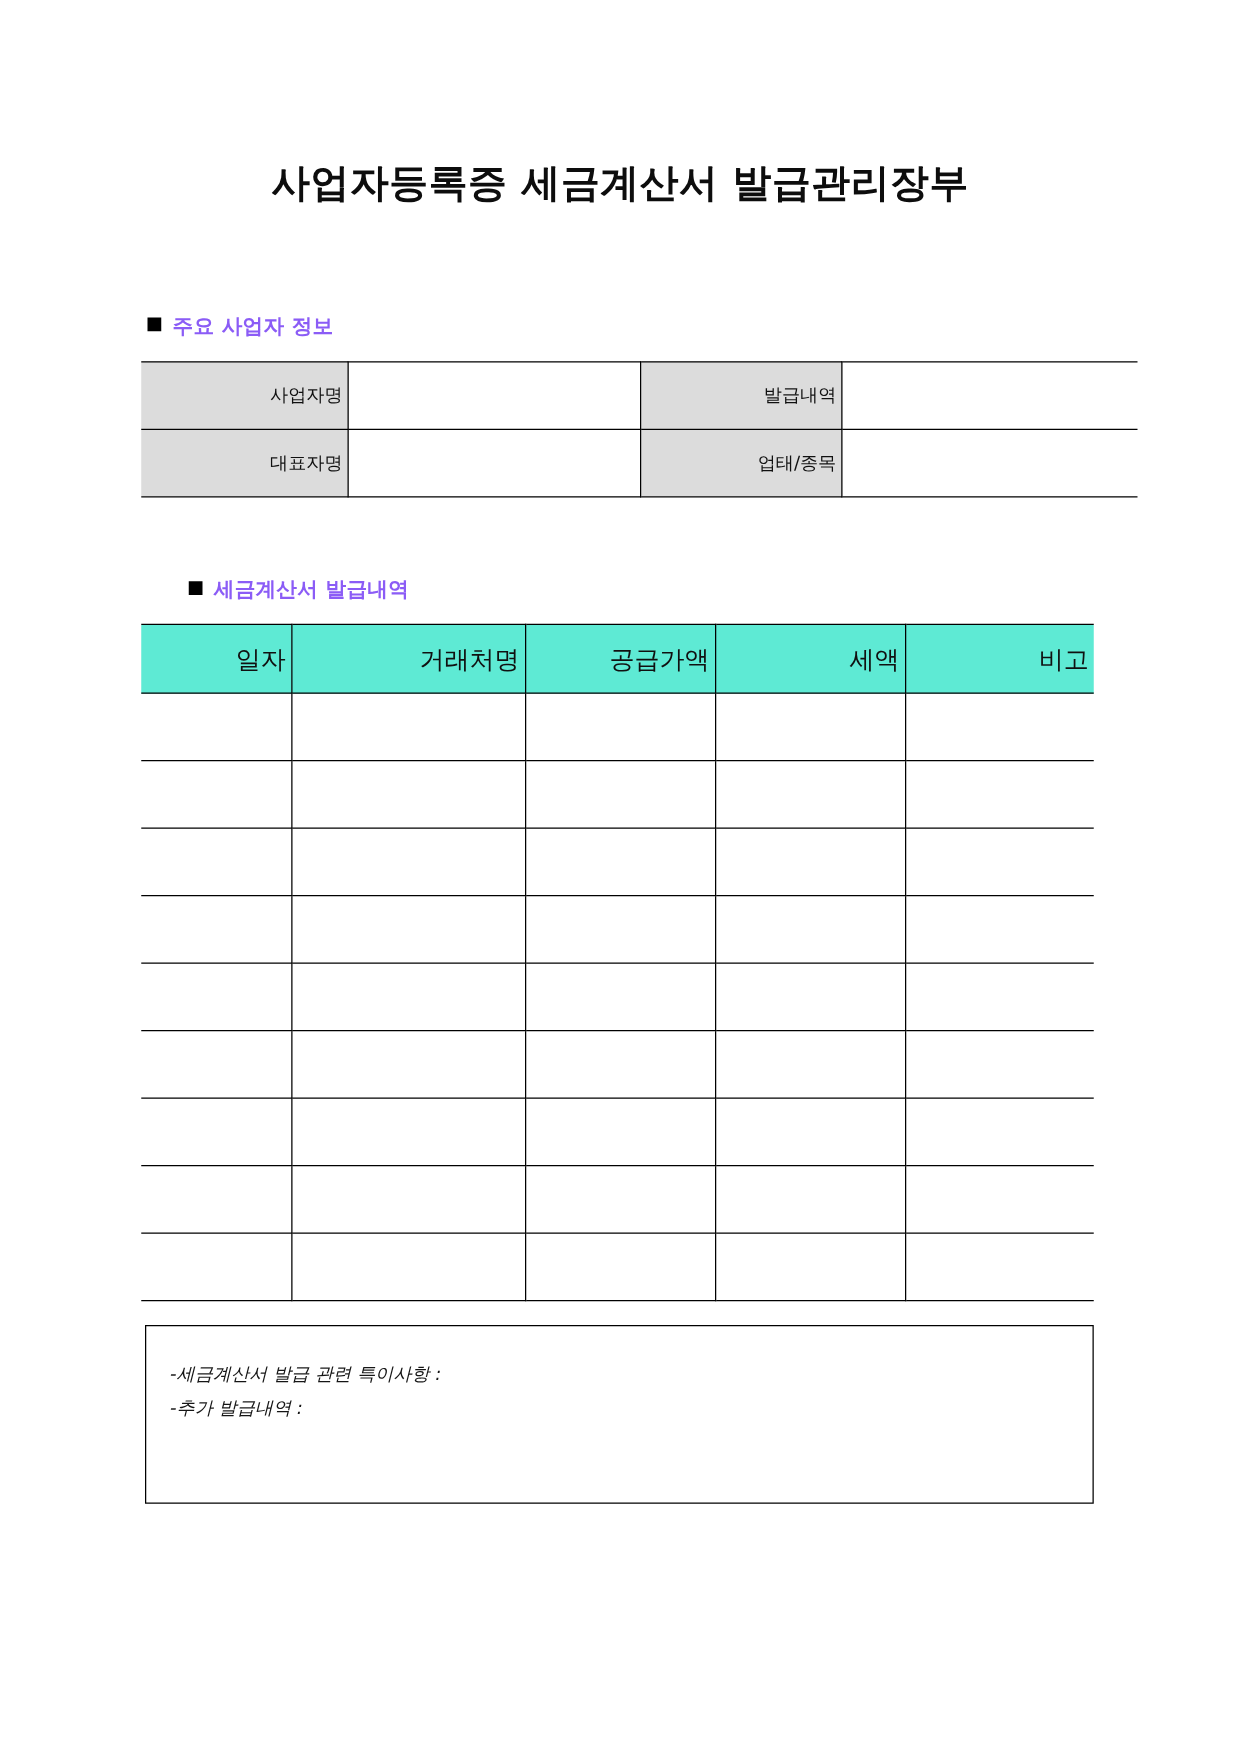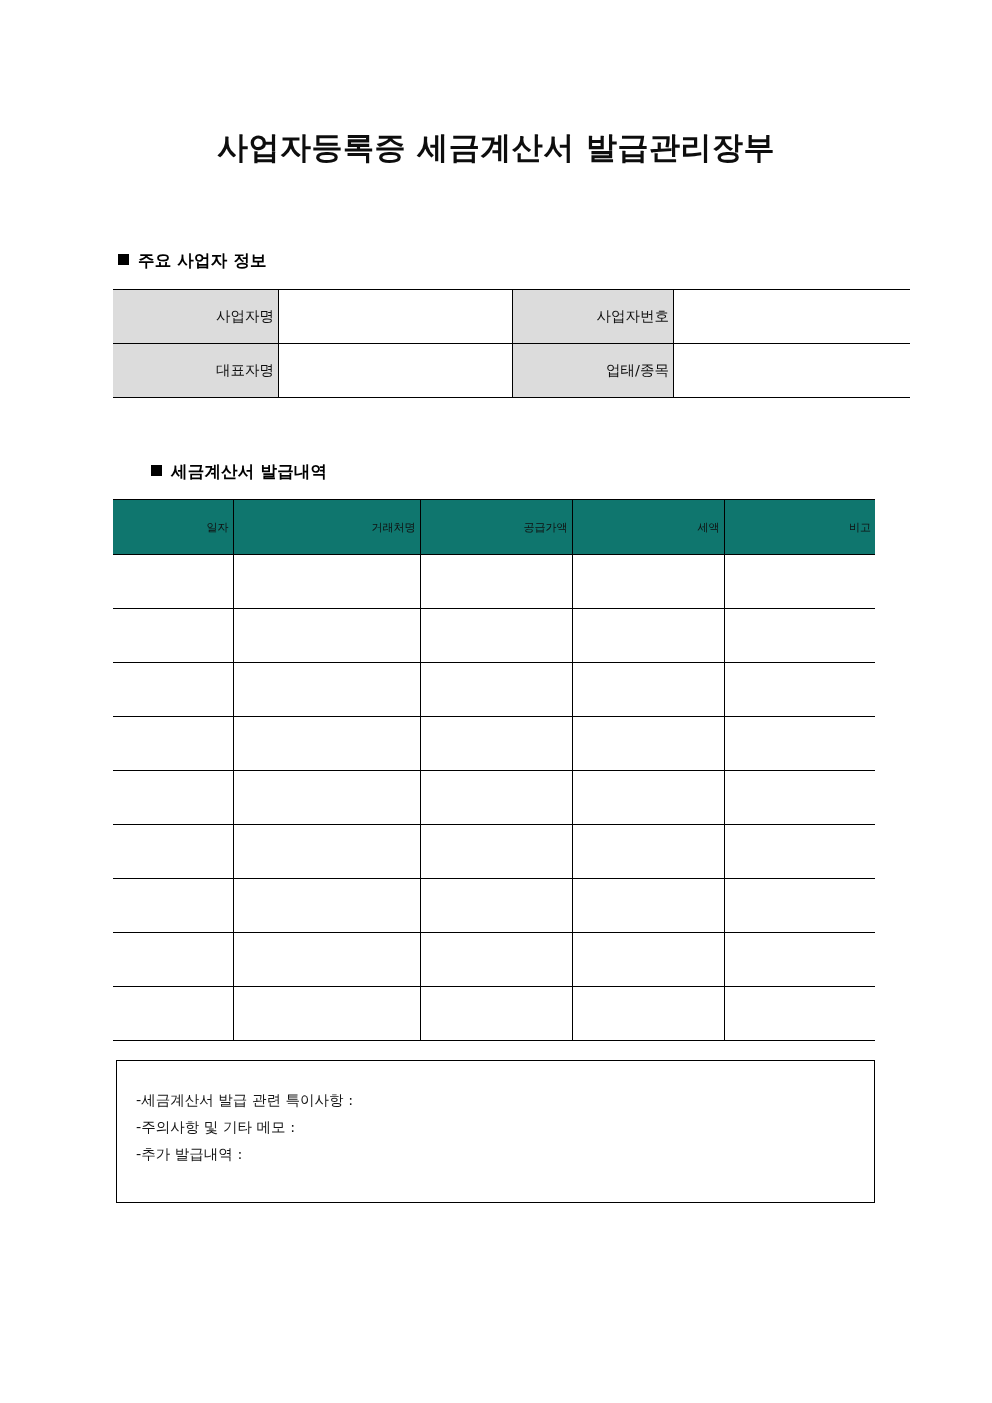--- a/index.html
+++ b/index.html
@@ -35,21 +35,21 @@
     padding-top: 128px;
     line-height: 1.25;
     color: #0d0d0d;
   }
 
   
   .section-head {
     display: block;
     font-size: 16.5px;
     font-weight: 700;
-    color: #000000;
+    color: #8b5cf6;
     margin: 0;
     padding: 0 0 0 118px;
     line-height: 1.2;
     letter-spacing: 0.2px;
   }
   .section-head .bullet {
     display: inline-block;
     width: 11px;
     height: 11px;
     background: #000000;
@@ -94,32 +94,33 @@
     font-size: 14.5px;
     color: #101010;
   }
   .val-cell { background: #ffffff; }
 
   
   .info-table td { height: 45px; }
 
   
   .detail-table th {
-    background: #0f766e;
+    background: #5eead4;
     height: 46px;
-    font-size: 11px;
+    font-size: 20px;
     color: #101010;
   }
   .detail-table td { height: 45px; }
 
   
   .notes-wrap {
     margin: 19px 0 0 0;
     padding: 0 117px 0 116px;
     box-sizing: border-box;
+    font-style: italic;
   }
   .notes-box {
     box-sizing: border-box;
     width: 759px;
     height: 143px;
     border: 1.3px solid #000000;
     background: #ffffff;
     padding: 26px 0 0 19px;
   }
   .note-line {
@@ -139,21 +140,21 @@
   <div class="section-head sec-info-head">
     <span class="bullet"></span><span>주요 사업자 정보</span>
   </div>
 
   <div class="tbl-wrap">
     <table class="grid info-table">
       <tbody>
         <tr>
           <td class="lbl-cell" style="width:157px">사업자명</td>
           <td class="val-cell" style="width:225px"></td>
-          <td class="lbl-cell" style="width:152px">사업자번호</td>
+          <td class="lbl-cell" style="width:152px">발급내역</td>
           <td class="val-cell" style="width:228px"></td>
         </tr>
         <tr>
           <td class="lbl-cell">대표자명</td>
           <td class="val-cell"></td>
           <td class="lbl-cell">업태/종목</td>
           <td class="val-cell"></td>
         </tr>
       </tbody>
     </table>
@@ -246,18 +247,17 @@
             <td class="val-cell"></td>
           </tr>
         </tbody>
     </table>
   </div>
 
 
   <div class="notes-wrap">
     <div class="notes-box" id="notes-box">
         <div class="note-line">-세금계산서 발급 관련 특이사항 :</div>
-        <div class="note-line">-주의사항 및 기타 메모 :</div>
         <div class="note-line">-추가 발급내역 :</div>
       </div>
   </div>
 
 </div>
 
 </body></html>

